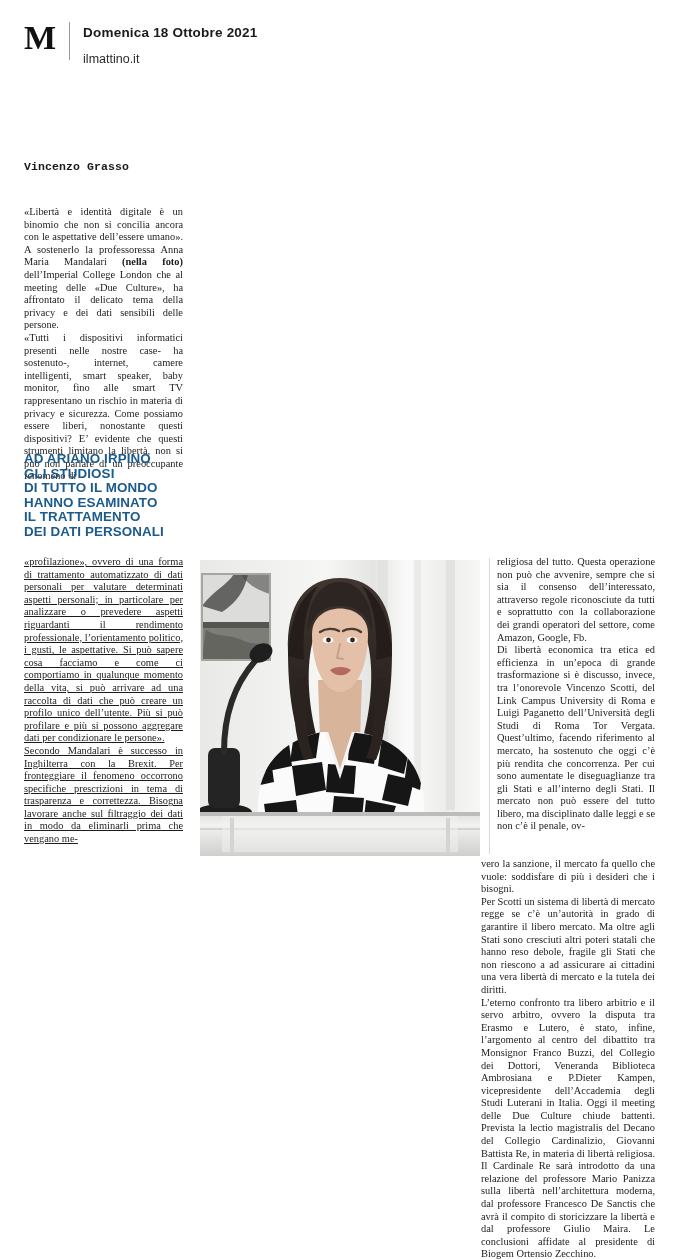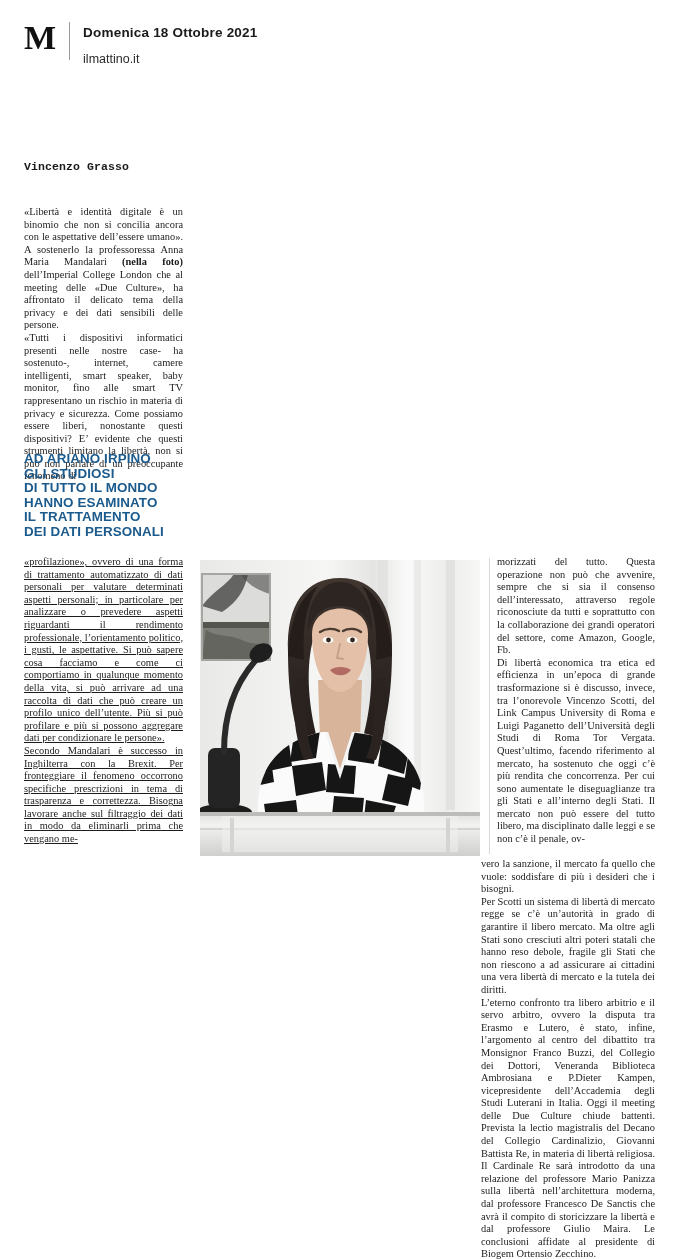--- a/index.html
+++ b/index.html
@@ -318,21 +318,21 @@
       <rect x="0" y="268" width="280" height="2" fill="#c8c8c6" opacity="0.7"></rect>
       <rect x="22" y="256" width="236" height="36" fill="#f0f0ef" opacity="0.55"></rect>
       <rect x="30" y="258" width="4" height="34" fill="#d4d4d2"></rect>
       <rect x="246" y="258" width="4" height="34" fill="#d4d4d2"></rect>
     </svg>
   </div>
 
   <div class="col-rule"></div>
 
   <div class="col-text col-right-top">
-    <p>morizzati del tutto. Questa operazione non può che avvenire, sempre che si sia il consenso dell’interessato, attraverso regole riconosciute da tutti e soprattutto con la collaborazione dei grandi operatori del settore, come Amazon, Google, Fb.</p>
+    <p>religiosa del tutto. Questa operazione non può che avvenire, sempre che si sia il consenso dell’interessato, attraverso regole riconosciute da tutti e soprattutto con la collaborazione dei grandi operatori del settore, come Amazon, Google, Fb.</p>
     <p>Di libertà economica tra etica ed efficienza in un’epoca di grande trasformazione si è discusso, invece, tra l’onorevole Vincenzo Scotti, del Link Campus University di Roma e Luigi Paganetto dell’Università degli Studi di Roma Tor Vergata. Quest’ultimo, facendo riferimento al mercato, ha sostenuto che oggi c’è più rendita che concorrenza. Per cui sono aumentate le diseguaglianze tra gli Stati e all’interno degli Stati. Il mercato non può essere del tutto libero, ma disciplinato dalle leggi e se non c’è il penale, ov-</p>
   </div>
 
   <div class="col-text col-right-bottom">
     <p>vero la sanzione, il mercato fa quello che vuole: soddisfare di più i desideri che i bisogni.</p>
     <p>Per Scotti un sistema di libertà di mercato regge se c’è un’autorità in grado di garantire il libero mercato. Ma oltre agli Stati sono cresciuti altri poteri statali che hanno reso debole, fragile gli Stati che non riescono a ad assicurare ai cittadini una vera libertà di mercato e la tutela dei diritti.</p>
     <p>L’eterno confronto tra libero arbitrio e il servo arbitro, ovvero la disputa tra Erasmo e Lutero, è stato, infine, l’argomento al centro del dibattito tra Monsignor Franco Buzzi, del Collegio dei Dottori, Veneranda Biblioteca Ambrosiana e P.Dieter Kampen, vicepresidente dell’Accademia degli Studi Luterani in Italia. Oggi il meeting delle Due Culture chiude battenti. Prevista la lectio magistralis del Decano del Collegio Cardinalizio, Giovanni Battista Re, in materia di libertà religiosa. Il Cardinale Re sarà introdotto da una relazione del professore Mario Panizza sulla libertà nell’architettura moderna, dal professore Francesco De Sanctis che avrà il compito di storicizzare la libertà e dal professore Giulio Maira. Le conclusioni affidate al presidente di Biogem Ortensio Zecchino.</p>
   </div>
 
 </div>

